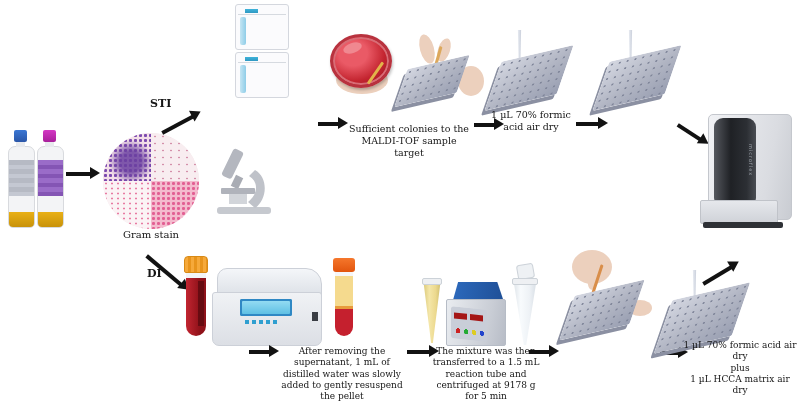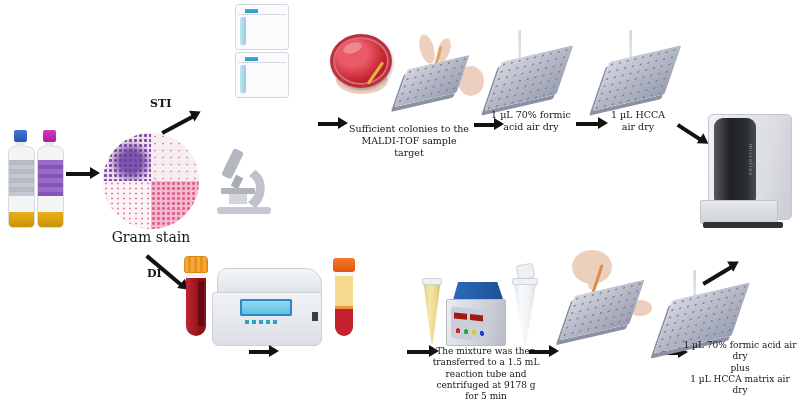--- a/index.html
+++ b/index.html
@@ -154,21 +154,21 @@
       <div class="bbody"></div>
     </div>
   </div>
 
   <div class="gram" style="left:103px;top:133px">
     <div class="q tl"></div>
     <div class="q tr"></div>
     <div class="q bl"></div>
     <div class="q br"></div>
   </div>
-  <div class="lbl" style="left:108px;top:229px;width:86px;font-size:14px">Gram stain</div>
+  <div class="lbl" style="left:108px;top:229px;width:86px;font-size:10px">Gram stain</div>
 
   <svg class="abs" style="left:203px;top:148px" width="84" height="68" viewBox="0 0 84 68">
     <rect x="14" y="59" width="54" height="7" rx="3" fill="#c6c9cf"></rect>
     <path d="M52 60 C64 52 66 30 52 22 L46 28 C56 34 55 46 45 54 Z" fill="#bfc2c9"></path>
     <rect x="24" y="1" width="11" height="30" rx="3" transform="rotate(26 30 16)" fill="#b4b7bf"></rect>
     <rect x="30" y="28" width="8" height="12" transform="rotate(26 34 34)" fill="#a9acb4"></rect>
     <rect x="18" y="40" width="34" height="6" rx="1" fill="#b0b3bb"></rect>
     <rect x="26" y="46" width="18" height="10" fill="#d2d5da"></rect>
   </svg>
 
@@ -216,21 +216,20 @@
 
   <div class="arr" style="left:576px;top:117px;width:32px">
       <i class="sh"></i>
       <i class="hd"></i>
     </div>
 
   <div class="abs" style="left:598px;top:30px;width:84px;height:76px">
     <div class="tip" style="left:30px;top:0;height:46px"></div>
     <div class="face" style="left:2px;top:26px;width:74px;height:44px"></div>
   </div>
-  <div class="lbl" style="left:604px;top:109px;width:68px">1 µL HCCA air dry</div>
 
   <div class="arr" style="left:678px;top:118px;width:36px;transform:rotate(33deg)">
       <i class="sh"></i>
       <i class="hd"></i>
     </div>
 
   <div class="instr" style="left:700px;top:114px">
     <div class="instr-body"></div>
     <div class="instr-col">
       <span class="instr-brand">microflex</span>
@@ -262,20 +261,21 @@
   <div class="arr" style="left:249px;top:345px;width:30px">
       <i class="sh"></i>
       <i class="hd"></i>
     </div>
 
   <div class="ltube" style="left:332px;top:258px">
     <div class="lt-cap"></div>
     <div class="lt-band"></div>
     <div class="lt-body"></div>
   </div>
+  <div class="lbl sm" style="left:277px;top:346px;width:130px">After removing the supernatant, 1 mL of distilled water was slowly added to gently resuspend the pellet</div>
 
   <div class="arr" style="left:407px;top:345px;width:32px">
       <i class="sh"></i>
       <i class="hd"></i>
     </div>
 
   <div class="mtube" style="left:422px;top:278px;width:20px;height:66px">
     <div class="mt-rim"></div>
     <div class="mt-body mt-fill" style="height:58px;margin:0 1px"></div>
   </div>

